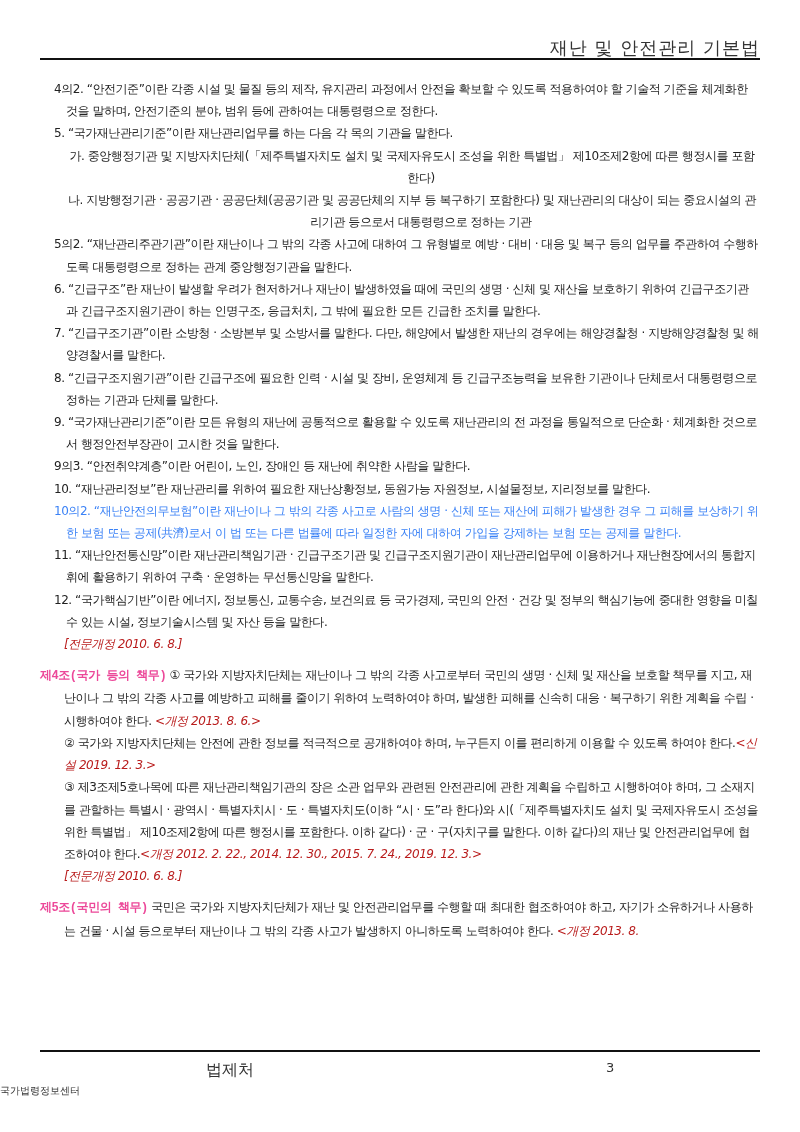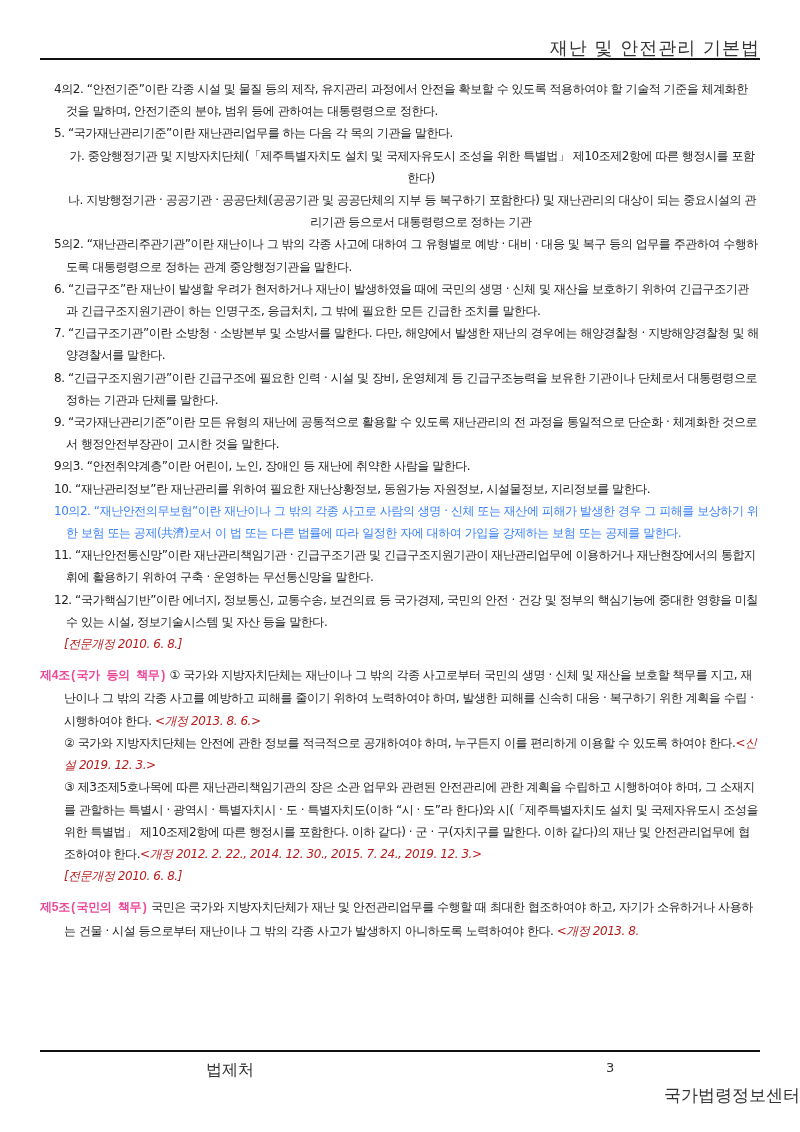--- a/index.html
+++ b/index.html
@@ -13,21 +13,21 @@
   .ind2 { padding-left:42px; text-indent:-18px;text-align:center; }
   .ind2b { padding-left:24px; text-indent:0; }
   .red { color:#3b82f6; }
   .blue { color:#b91c1c;font-style:italic; }
   .art { padding-left:24px; text-indent:-24px; margin-top:9px; }
   .art b { font-weight:bold; color:#ec4899;font-family:Liberation Mono, monospace; }
   .sub { padding-left:24px; }
   .ftr-line { position:absolute; left:40px; right:40px; top:1050px; height:1.5px; background:#111; }
   .ftr-left { position:absolute; left:186px; top:1060px; font-size:16px; color:#333;margin-left:20px; }
   .ftr-page { position:absolute; left:606px; top:1060px; font-size:13px; color:#333; }
-  .ftr-center { position:absolute; left:0; right:0; text-align:right; top:1084px; font-size:17px; color:#333; }
+  .ftr-center { position:absolute; left:0; right:0; text-align:left; top:1084px; font-size:10px; color:#333; }
 </style>
 </head>
 <body>
 
 <div class="hdr-title">재난 및 안전관리 기본법</div>
 <div class="hdr-line"></div>
 
 <div class="content">
   <div class="p ind1"><span>4의2.</span> <span>“안전기준”이란 각종 시설 및 물질 등의 제작, 유지관리 과정에서 안전을 확보할 수 있도록 적용하여야 할 기술적 기준을 체계화한 것을 말하며, 안전기준의 분야, 범위 등에 관하여는 대통령령으로 정한다.</span></div>
   <div class="p ind1"><span>5.</span> <span>“국가재난관리기준”이란 재난관리업무를 하는 다음 각 목의 기관을 말한다.</span></div>

